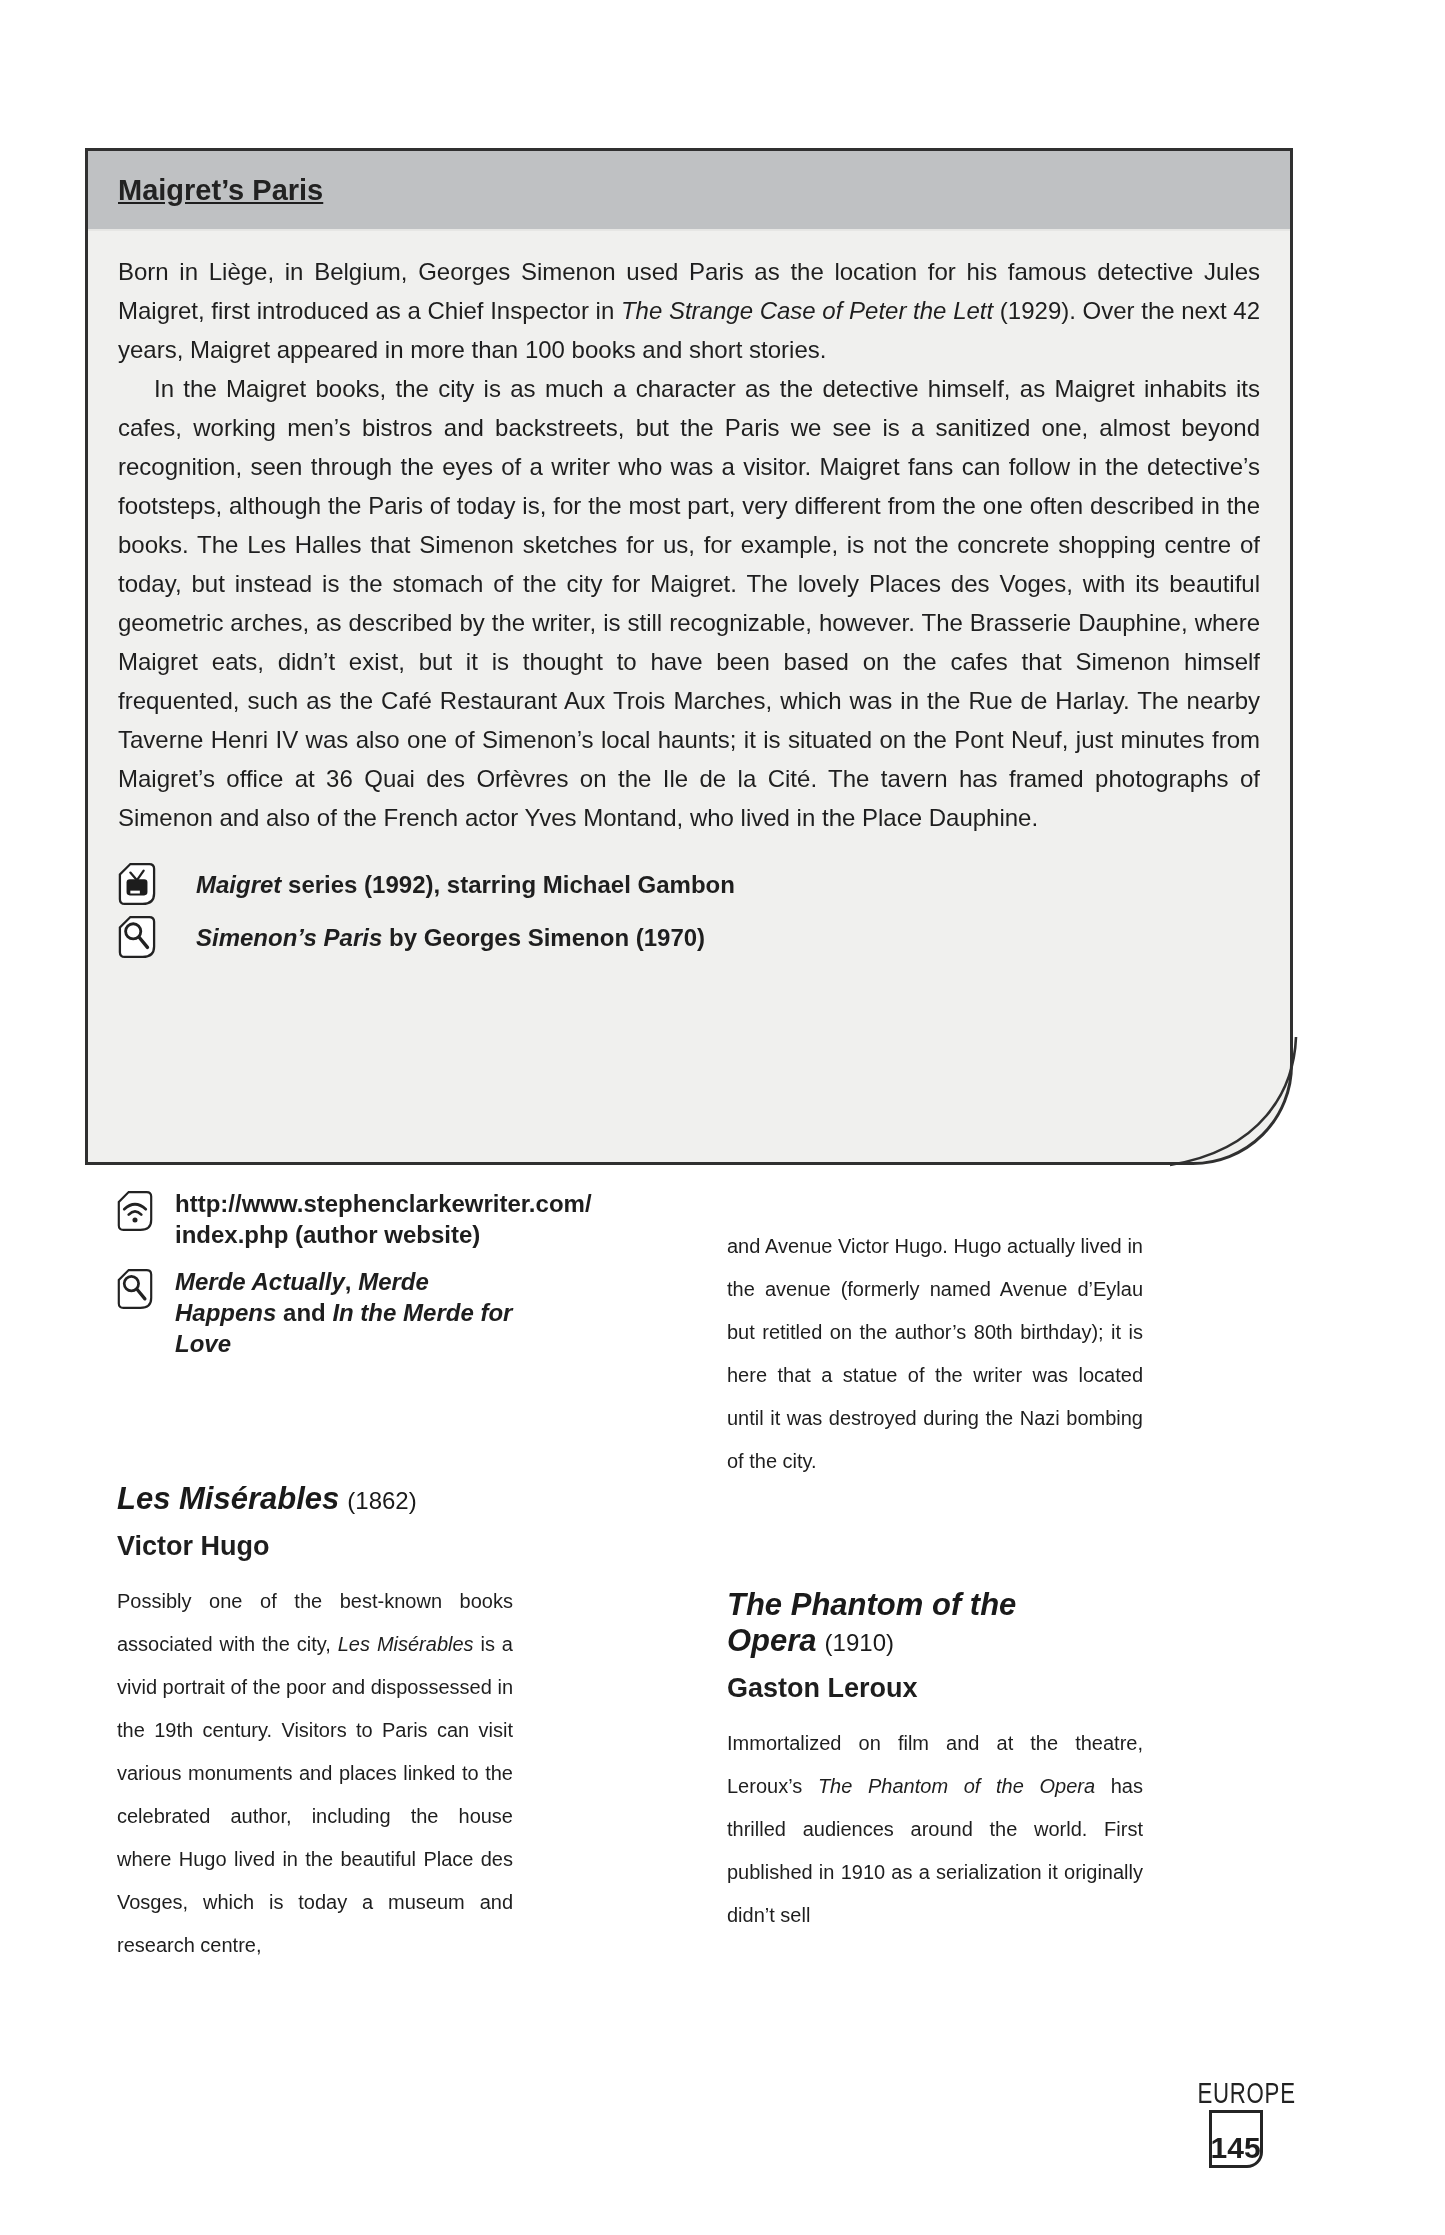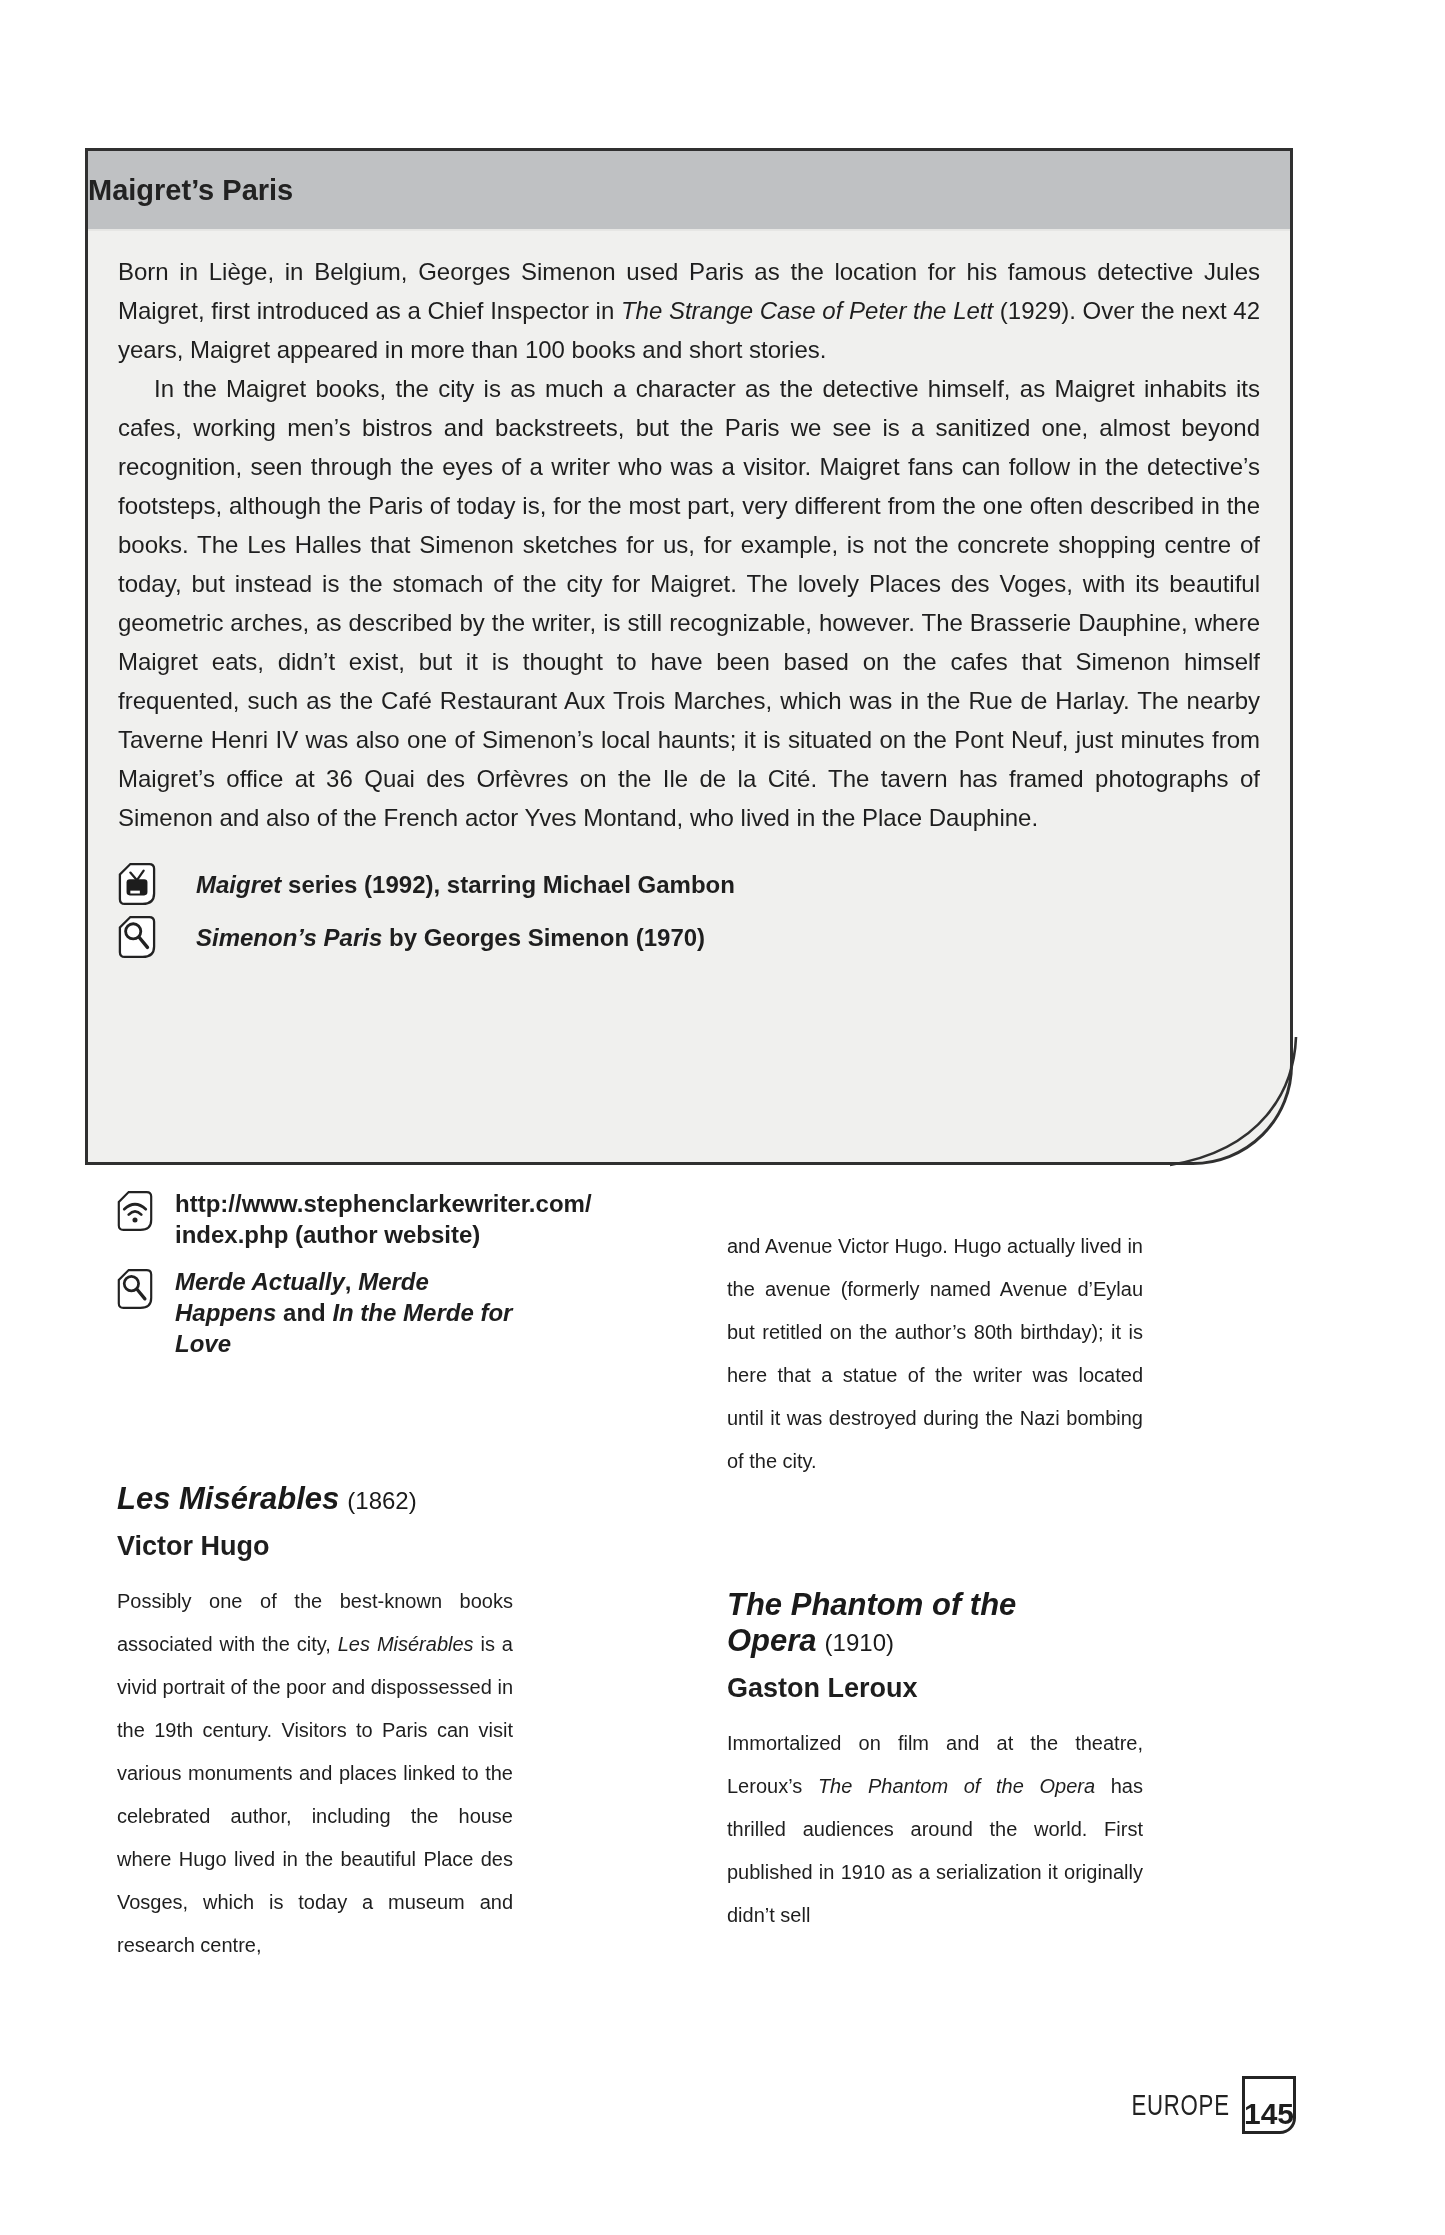--- a/index.html
+++ b/index.html
@@ -9,21 +9,21 @@
     -webkit-font-smoothing:antialiased;
   }
   
   .box{
     position:absolute;left:85px;top:148px;width:1208px;height:1017px;
     background:#f0f0ee;border:3px solid #303030;border-radius:0 0 100px 0;
     box-sizing:border-box;overflow:visible;
   }
   .box-header{
     height:80px;background:#bfc1c3;display:flex;align-items:center;
-    border-bottom:2px solid #e6e6e4;box-sizing:border-box;
+    padding-left:30px;border-bottom:2px solid #e6e6e4;box-sizing:border-box;text-decoration:underline;
   }
   .box-title{font-size:29px;font-weight:bold;color:#222;margin:0;}
   .box-body{padding:21px 30px 0 30px;}
   .boxp{font-size:24px;line-height:39px;text-align:justify;margin:0;}
   .boxp2{text-indent:36px;}
   .media{margin-top:25px;}
   .media-row{display:flex;align-items:center;gap:40px;margin-bottom:9px;}
   .ref-icon{width:38px;height:44px;flex:none;display:block;}
   .ref-text{font-weight:bold;font-size:24px;line-height:31px;margin:0;}
   .corner-curl{position:absolute;right:-9px;bottom:-7px;pointer-events:none;}
@@ -34,21 +34,21 @@
   .res-row .ref-icon{width:36px;height:42px;margin-top:2px;}
   .entry-title{font-size:31px;font-weight:bold;font-style:italic;margin:0;color:#1a1a1a;}
   .entry-title .year{font-style:normal;font-weight:normal;font-size:24px;margin-left:8px;}
   .entry-author{font-size:27px;font-weight:bold;margin:14px 0 0 0;}
   .colp{font-size:20px;line-height:43px;text-align:justify;margin:0;}
   .mt-section-left{margin-top:122px;}
   .mt-res{margin-top:30px;}
   .mt-section-right{margin-top:104px;}
   .mt-para{margin-top:18px;}
   
-  .footer{position:absolute;top:2076px;right:149px;display:flex;align-items:center;}
+  .footer{position:absolute;top:2076px;right:149px;display:flex;align-items:center;flex-direction:column;}
   .footer-section{font-size:30px;color:#222;transform:scaleX(0.74);transform-origin:right center;display:inline-block;letter-spacing:1px;}
   .pagenum-box{
     width:54px;height:58px;margin-left:12px;border:3px solid #242424;
     border-radius:0 0 16px 0;display:flex;align-items:flex-end;justify-content:center;
     font-size:30px;font-weight:bold;box-sizing:border-box;background:#fff;
   }
   i{font-style:italic;}
 </style>
 </head>
 <body>

